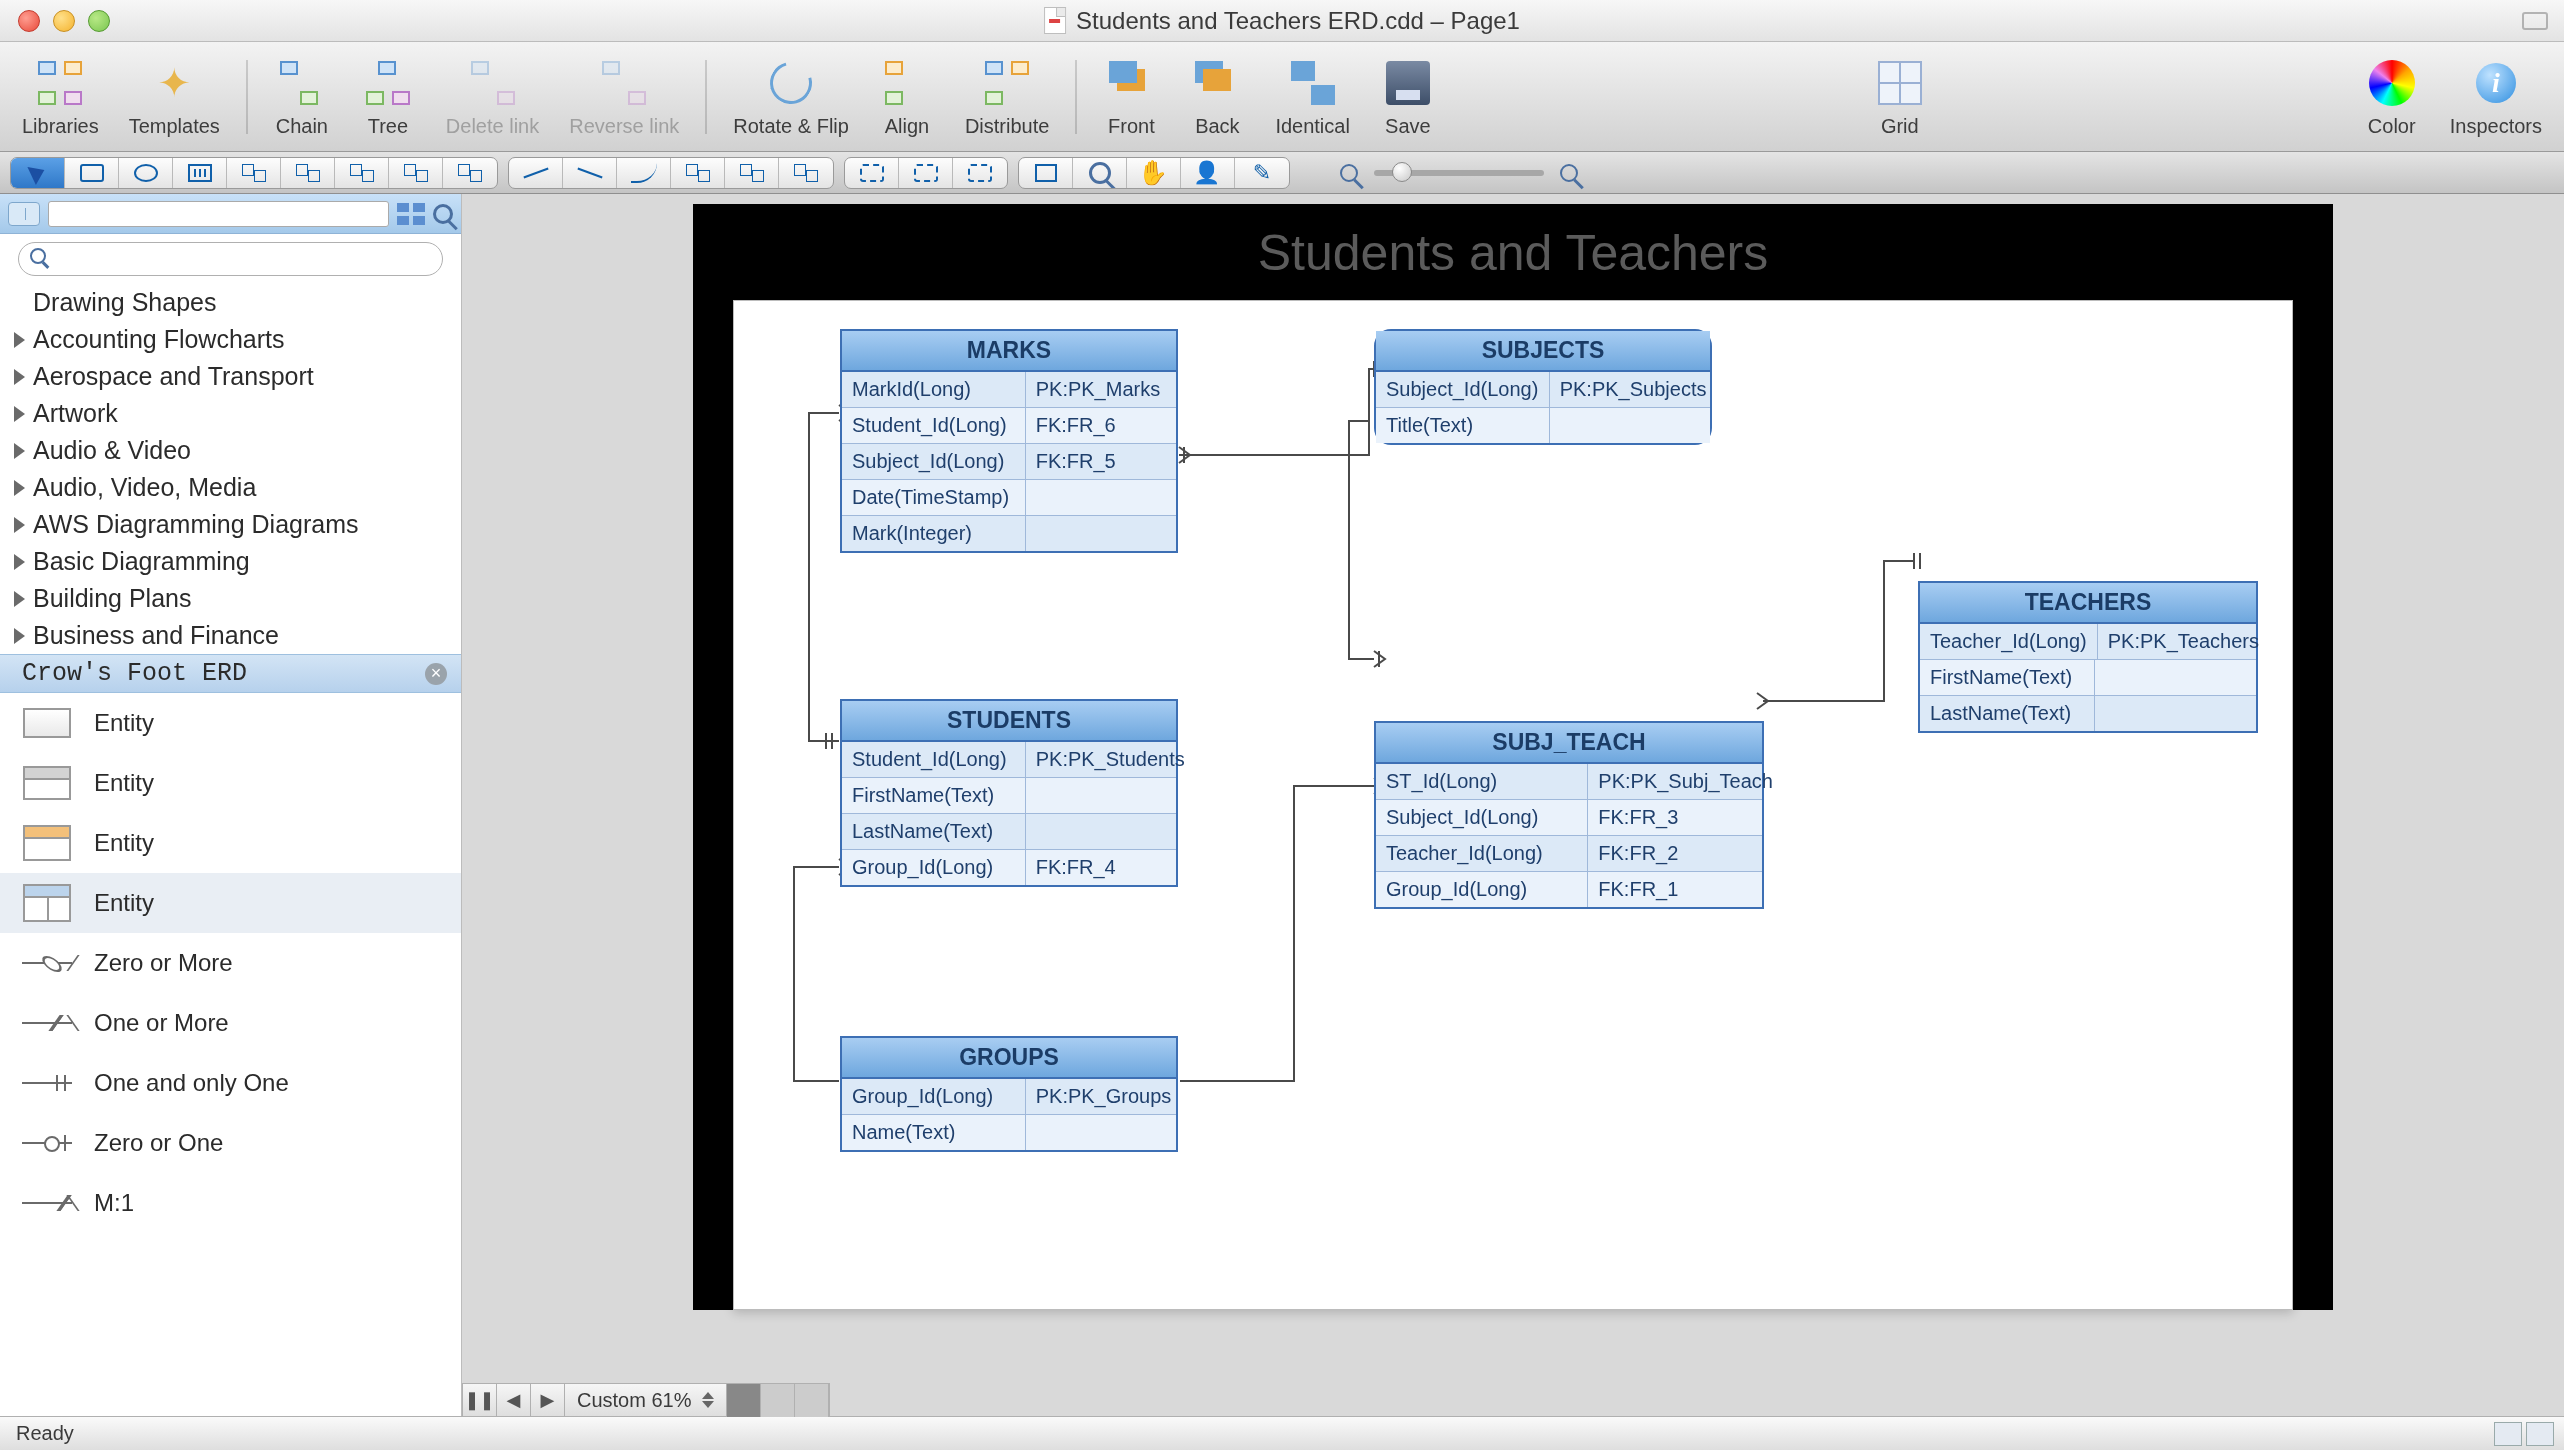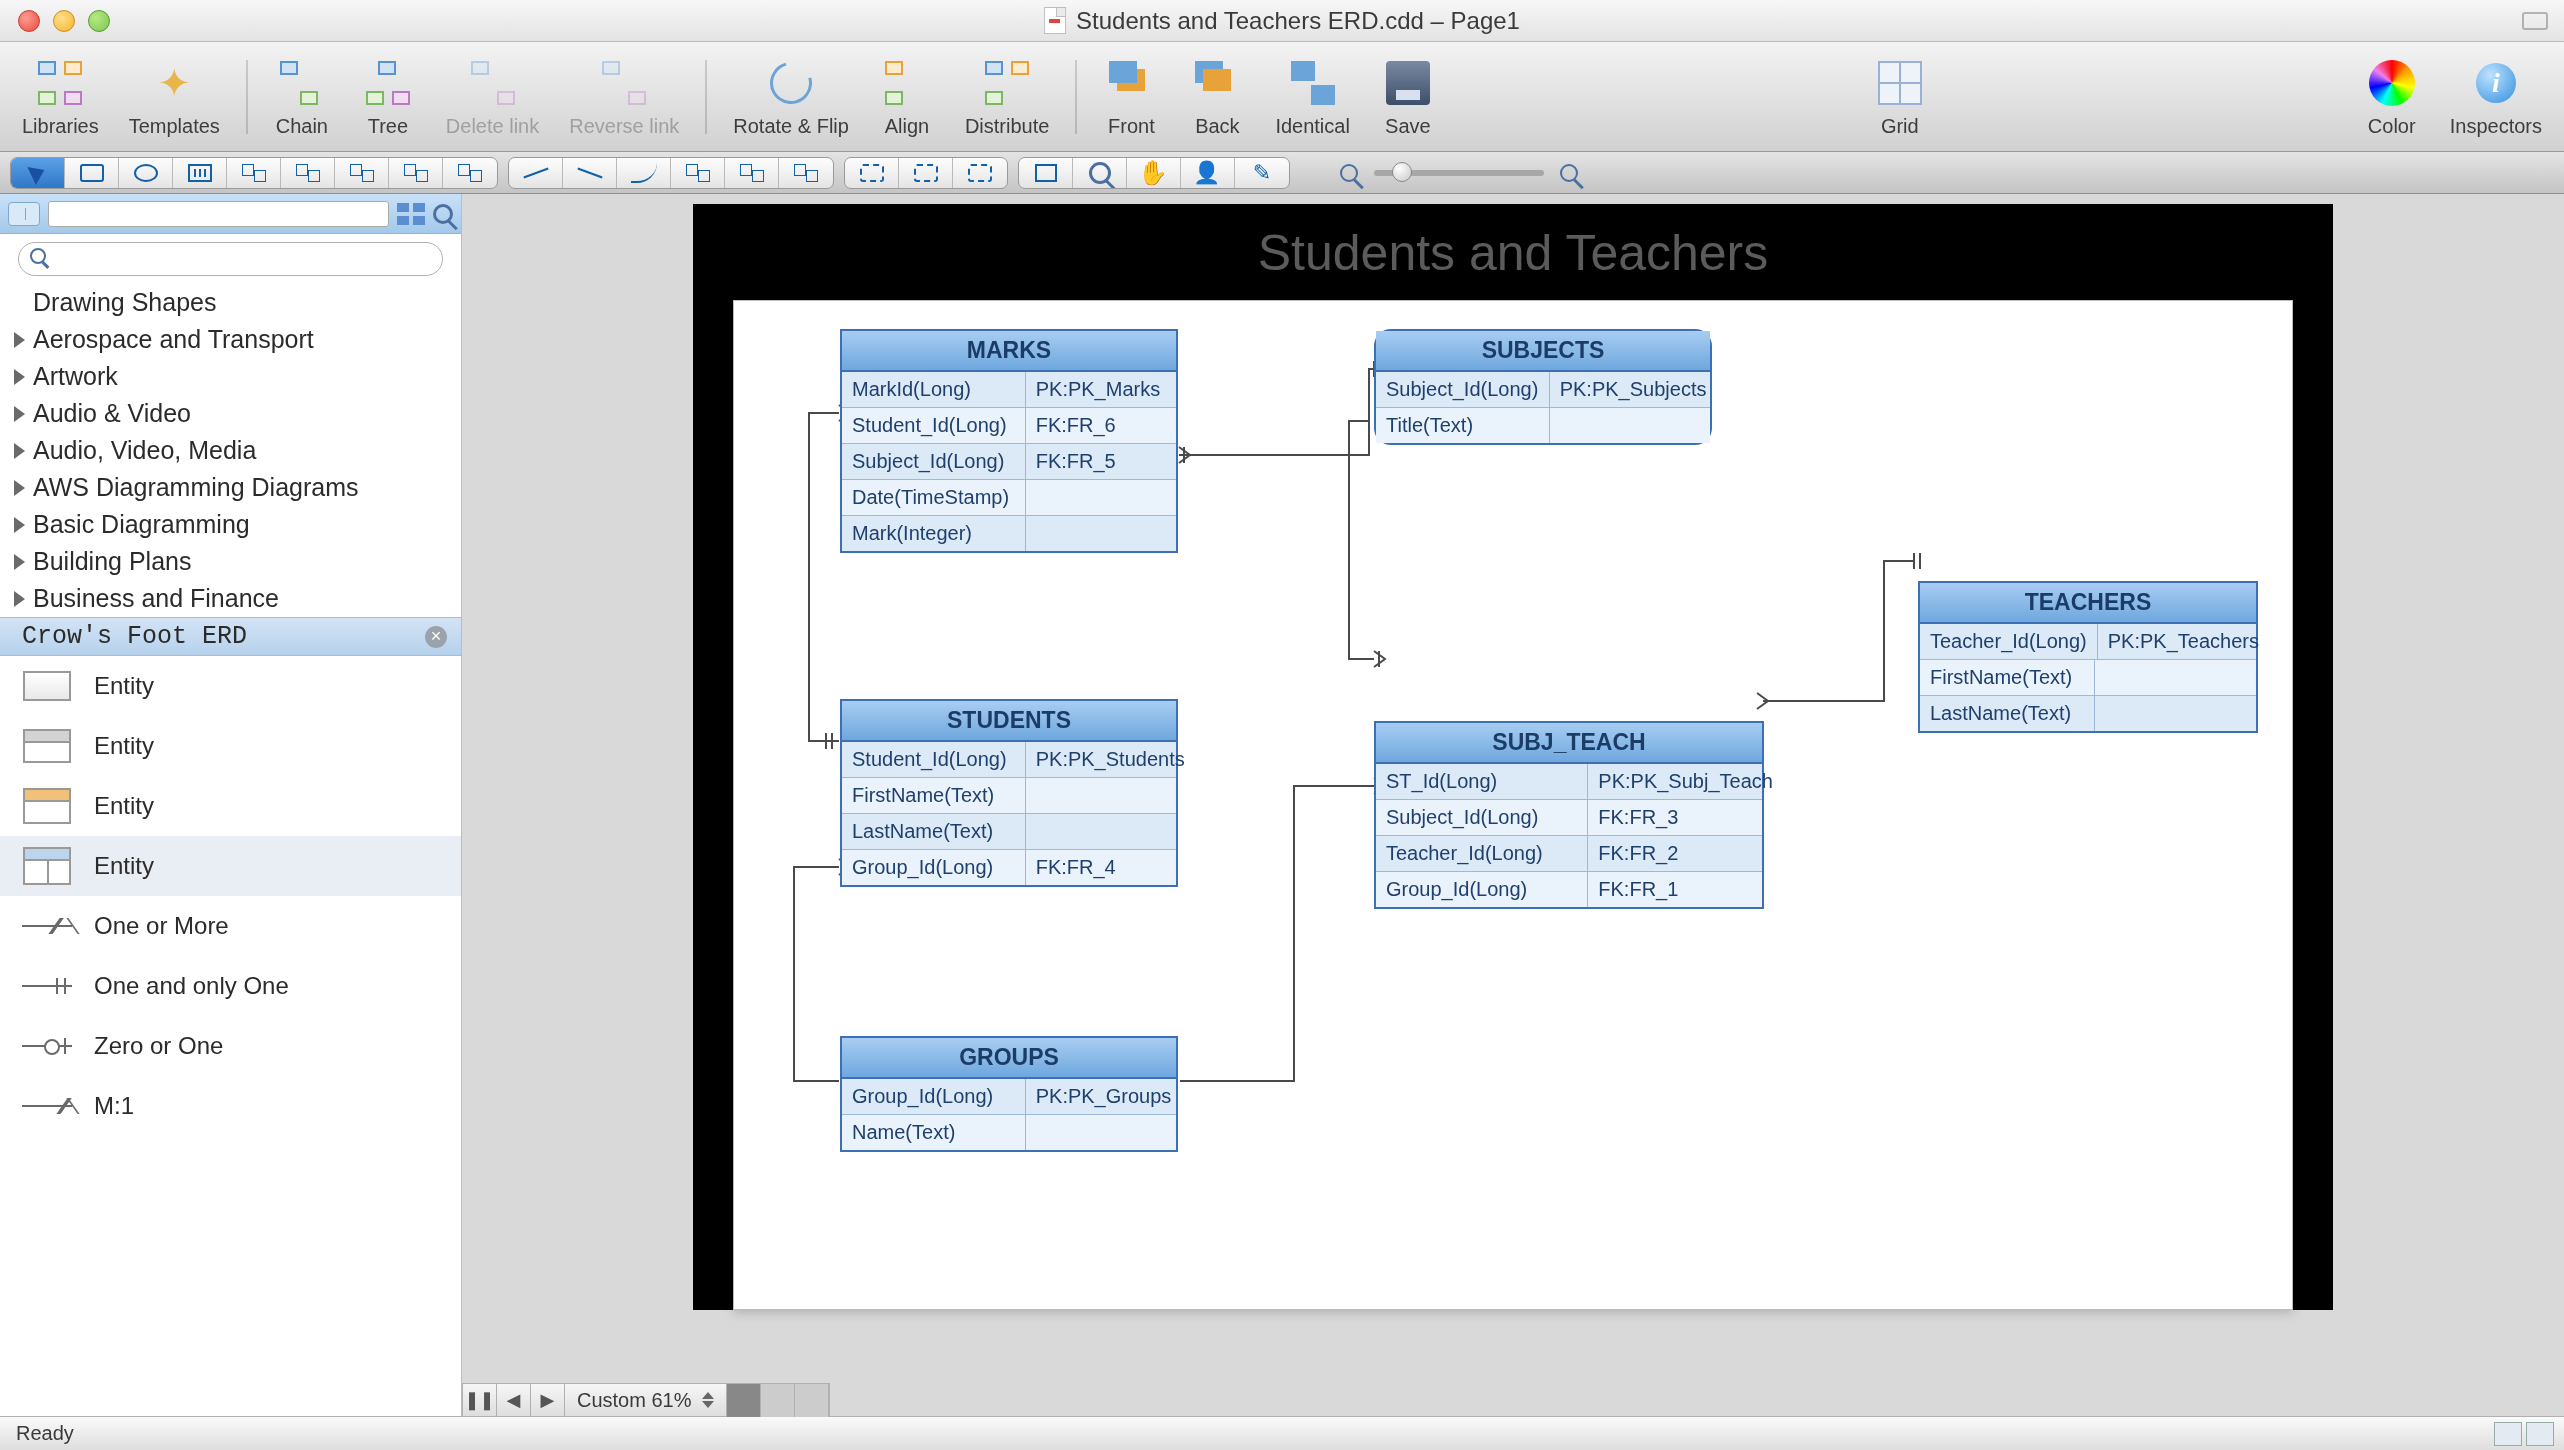--- a/index.html
+++ b/index.html
@@ -404,20 +404,24 @@
       <input type="text" style="">
     </div>
     <div class="cat-list">
       <div class="cat-item no-chev">
           <span class="chev"></span>
           <span>Drawing Shapes</span>
         </div>
       <div id="cat-container">
           <div class="cat-item">
             <span class="chev"></span>
+            <span>Accounting Flowcharts</span>
+          </div>
+          <div class="cat-item">
+            <span class="chev"></span>
             <span>Aerospace and Transport</span>
           </div>
           <div class="cat-item">
             <span class="chev"></span>
             <span>Artwork</span>
           </div>
           <div class="cat-item">
             <span class="chev"></span>
             <span>Audio &amp; Video</span>
           </div>
@@ -464,20 +468,26 @@
           <div class="shape-thumb">
             <div class="ent-pk"></div>
           </div>
           <span>Entity</span>
         </div>
         <div class="shape-row sel">
           <div class="shape-thumb">
             <div class="ent-cols"></div>
           </div>
           <span>Entity</span>
+        </div>
+        <div class="shape-row">
+          <div class="shape-thumb">
+            <div class="rel-line cf-many cf-zero"></div>
+          </div>
+          <span>Zero or More</span>
         </div>
         <div class="shape-row">
           <div class="shape-thumb">
             <div class="rel-line cf-many cf-onemore"></div>
           </div>
           <span>One or More</span>
         </div>
         <div class="shape-row">
           <div class="shape-thumb">
             <div class="rel-line cf-one cf-oneone"></div>

